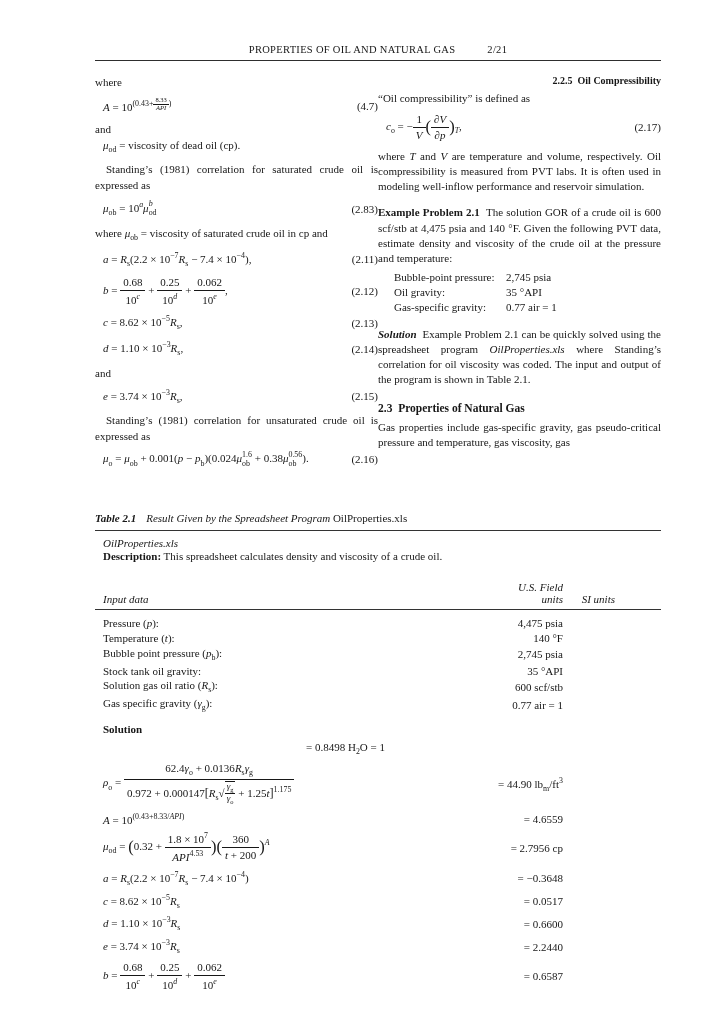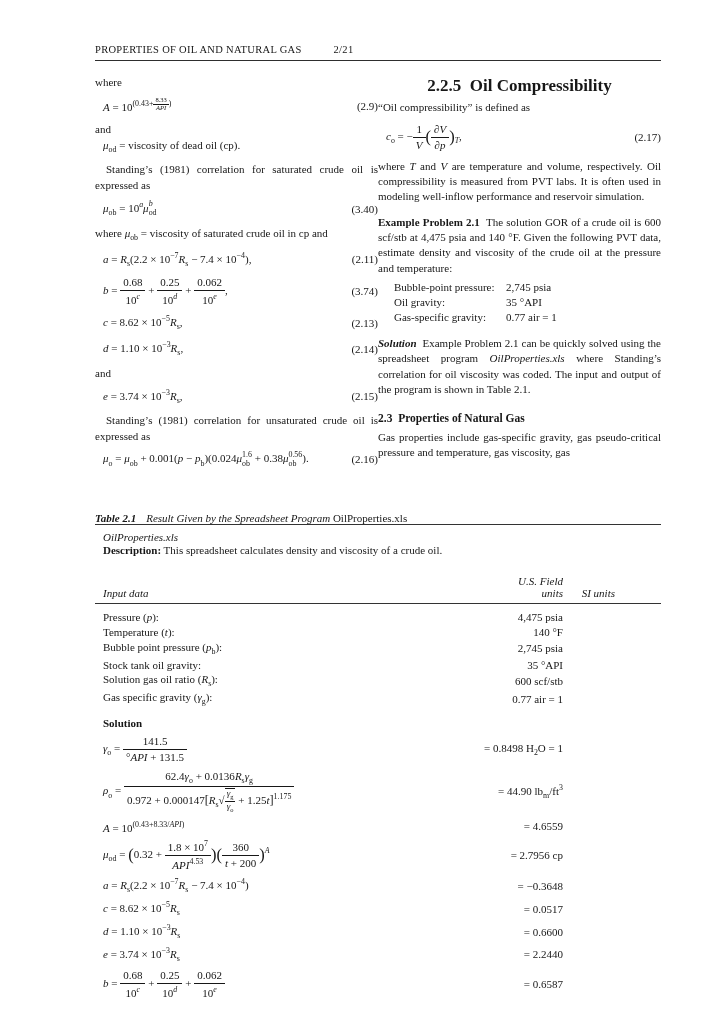--- a/index.html
+++ b/index.html
@@ -3,29 +3,29 @@
 <meta charset="utf-8">
 <style>
   * { box-sizing: border-box; }
   html, body { margin:0; padding:0; background:#ffffff; }
   .sheet {
     width:725px; min-height:1024px; margin:0 auto; background:#ffffff;
     font-family:"Liberation Serif", serif; color:#171717;
     padding:44px 64px 28px 95px; position:relative;
   }
   
-  .pg-header { display:flex; justify-content:flex-start; align-items:baseline; gap:32px;
+  .pg-header { display:flex; justify-content:center; align-items:baseline; gap:32px;
     font-size:10.5px; letter-spacing:0.3px; padding-bottom:5px; border-bottom:1px solid #2e2e2e; }
   
   .columns { display:flex; margin-top:13px; }
   .col { flex:1 1 0; min-width:0; font-size:11px; line-height:1.38; text-align:justify; }
   .txt { margin:1px 0; }
   .pind { text-indent:11px; margin-top:6px; }
   .ex { margin-top:11px; }
-  h3.sec { font-size:17px; margin:0 0 3px 0; text-align:center; font-weight:bold; }
+  h3.sec { font-size:10px; margin:0 0 3px 0; text-align:right; font-weight:bold; }
   h3.sec2 { font-size:11.5px; margin:14px 0 3px 0; text-align:left; font-weight:bold; }
   .eq { display:flex; align-items:center; margin:7px 0; padding-left:8px; }
   .eq-f { text-align:left; }
   .eq-n { margin-left:auto; padding-left:8px; white-space:nowrap; }
   .given { margin:4px 0 4px 16px; }
   .given-row { display:grid; grid-template-columns:112px auto; line-height:1.38; text-align:left; }
   
   sup, sub { font-size:0.72em; }
   .frac { display:inline-block; vertical-align:middle; text-align:center; line-height:1.18; }
   .frac > .fn { display:block; padding:0 3px 1px; }
@@ -35,21 +35,21 @@
   .tfrac > .fd { display:block; border-top:1px solid #171717; padding:0 2px; }
   .ss { display:inline-block; vertical-align:middle; text-align:left; font-size:0.72em; line-height:1.12; }
   .ss > span { display:block; }
   .bp { font-size:1.5em; vertical-align:middle; font-weight:400; }
   .bb { font-size:1.12em; }
   .rad { display:inline-block; border-top:1px solid #171717; }
   .rm { font-style:normal; }
   .it { font-style:italic; }
   
   .tbl { margin-top:36px; font-size:11px; }
-  .tcap { font-size:11px; text-align:left; }
+  .tcap { font-size:11px; margin-bottom:6px; text-align:left; }
   .tcap-l { font-weight:bold; font-style:italic; margin-right:10px; }
   .tcap-t { font-style:italic; }
   .trule { border-top:1px solid #333; }
   .tdesc { padding:6px 8px 10px; }
   .tdesc .txt { margin:0 0 1px; text-align:left; }
   .thead-row { display:grid; grid-template-columns:282px 178px 1fr; align-items:end; padding:8px 8px 4px; }
   .trow { display:grid; grid-template-columns:282px 178px 1fr; align-items:center; padding:0 8px; }
   .irow { line-height:1.34; }
   .srow { margin:6px 0; }
   .c1 { text-align:left; }
@@ -68,37 +68,37 @@
     <span>PROPERTIES OF OIL AND NATURAL GAS</span>
     <span>2/21</span>
   </header>
 
   <div class="columns">
 
     <div class="col">
       <p class="txt">where</p>
       <div class="eq">
         <span class="eq-f"><i>A</i> = 10<sup>(0.43+<span class="tfrac"><span class="fn">8.33</span><span class="fd"><i>API</i></span></span>)</sup></span>
-        <span class="eq-n">(2.9)</span>
+        <span class="eq-n">(4.7)</span>
       </div>
       <p class="txt">and</p>
       <p class="txt" style="padding-left:8px"><i>μ</i><sub>od</sub> = viscosity of dead oil (cp).</p>
       <p class="txt pind">Standing’s (1981) correlation for saturated crude oil is expressed as</p>
       <div class="eq">
         <span class="eq-f"><i>μ</i><sub>ob</sub> = 10<sup><i>a</i></sup><i>μ</i><span class="ss"><span><i>b</i></span><span>od</span></span></span>
-        <span class="eq-n">(3.40)</span>
+        <span class="eq-n">(2.83)</span>
       </div>
       <p class="txt">where <i>μ</i><sub>ob</sub> = viscosity of saturated crude oil in cp and</p>
       <div class="eq">
         <span class="eq-f"><i>a</i> = <i>R</i><sub>s</sub>(2.2 × 10<sup>−7</sup><i>R</i><sub>s</sub> − 7.4 × 10<sup>−4</sup>),</span>
         <span class="eq-n">(2.11)</span>
       </div>
       <div class="eq">
         <span class="eq-f"><i>b</i> = <span class="frac"><span class="fn">0.68</span><span class="fd">10<sup><i>c</i></sup></span></span> + <span class="frac"><span class="fn">0.25</span><span class="fd">10<sup><i>d</i></sup></span></span> + <span class="frac"><span class="fn">0.062</span><span class="fd">10<sup><i>e</i></sup></span></span>,</span>
-        <span class="eq-n">(3.74)</span>
+        <span class="eq-n">(2.12)</span>
       </div>
       <div class="eq">
         <span class="eq-f"><i>c</i> = 8.62 × 10<sup>−5</sup><i>R</i><sub>s</sub>,</span>
         <span class="eq-n">(2.13)</span>
       </div>
       <div class="eq">
         <span class="eq-f"><i>d</i> = 1.10 × 10<sup>−3</sup><i>R</i><sub>s</sub>,</span>
         <span class="eq-n">(2.14)</span>
       </div>
       <p class="txt">and</p>
@@ -188,21 +188,20 @@
       </div>
       <div class="trow irow">
         <span class="c1">Gas specific gravity (<i>γ</i><sub>g</sub>):</span>
         <span class="c2">0.77 air = 1</span>
           <span class="c3"></span>
       </div>
 
       <p class="sol-label">Solution</p>
 
       <div class="trow srow">
-        <span class="c1"><i>γ</i><sub>o</sub> = <span class="frac"><span class="fn">141.5</span><span class="fd">°<i>API</i> + 131.5</span></span></span>
         <span class="c2">= 0.8498 H<sub>2</sub>O = 1</span>
         <span class="c3"></span>
       </div>
       <div class="trow srow">
         <span class="c1"><i>ρ</i><sub>o</sub> = <span class="frac"><span class="fn">62.4<i>γ</i><sub>o</sub> + 0.0136<i>R</i><sub>s</sub><i>γ</i><sub>g</sub></span><span class="fd">0.972 + 0.000147<span class="bb">[</span><i>R</i><sub>s</sub>√<span class="rad"><span class="tfrac"><span class="fn"><i>γ</i><sub>g</sub></span><span class="fd"><i>γ</i><sub>o</sub></span></span></span> + 1.25<i>t</i><span class="bb">]</span><sup>1.175</sup></span></span></span>
         <span class="c2">= 44.90 lb<sub>m</sub>/ft<sup>3</sup></span>
         <span class="c3"></span>
       </div>
       <div class="trow srow">
         <span class="c1"><i>A</i> = 10<sup>(0.43+8.33/<i>API</i>)</sup></span>

